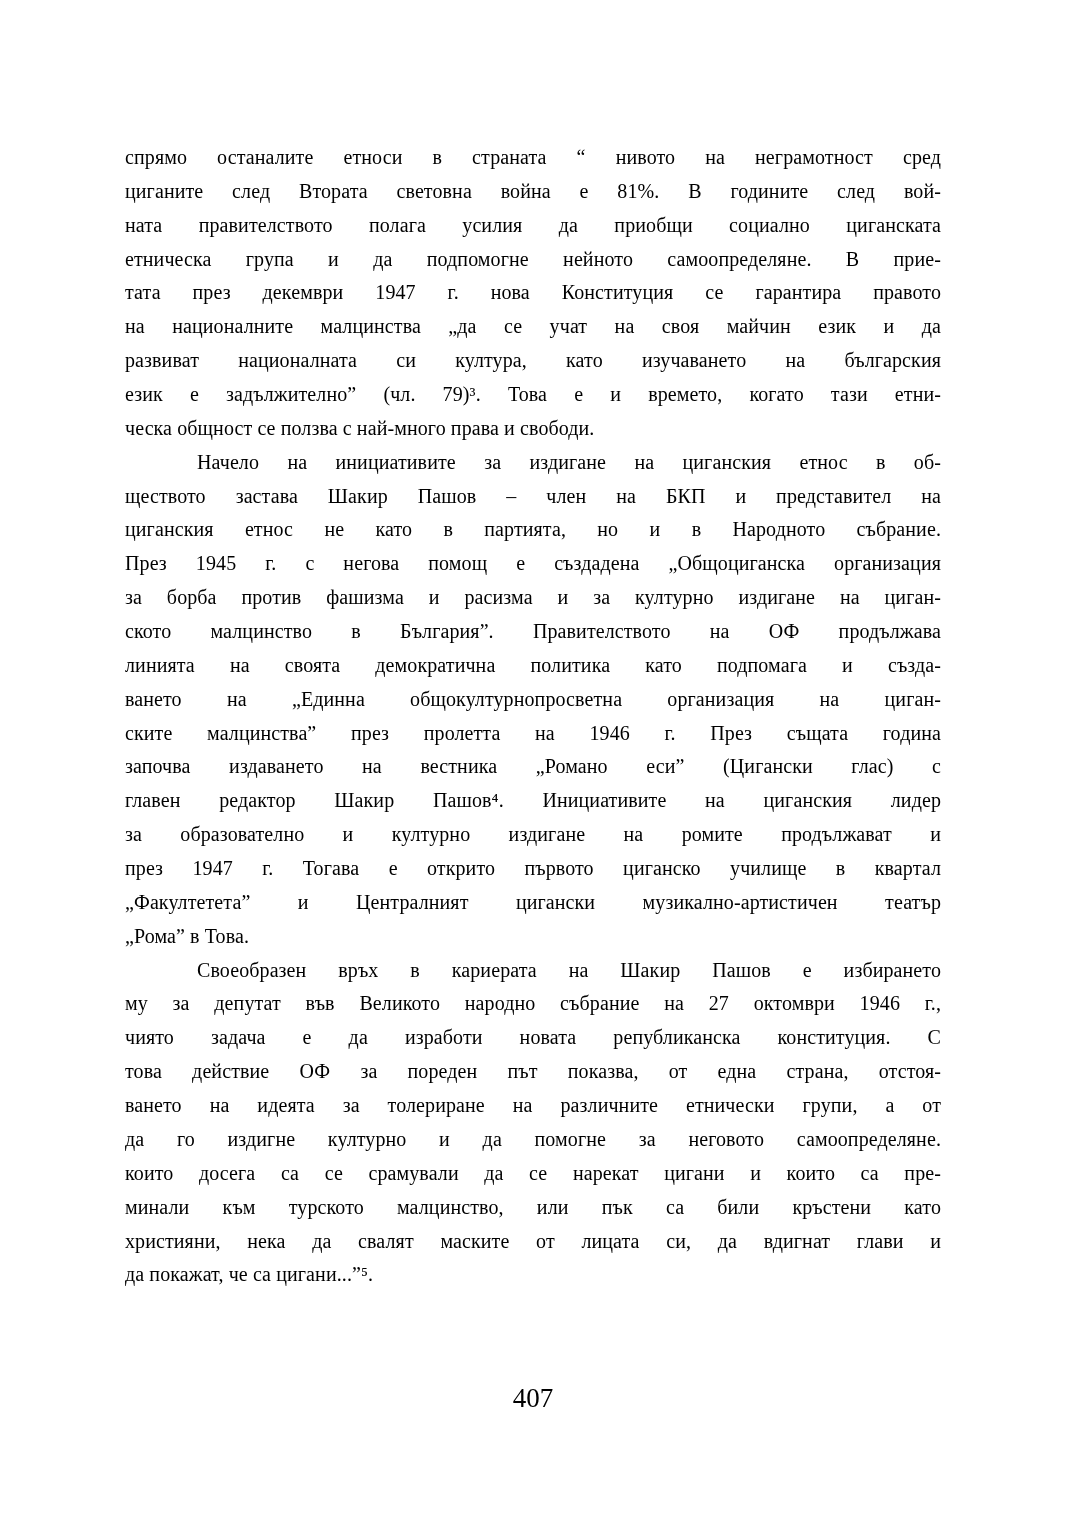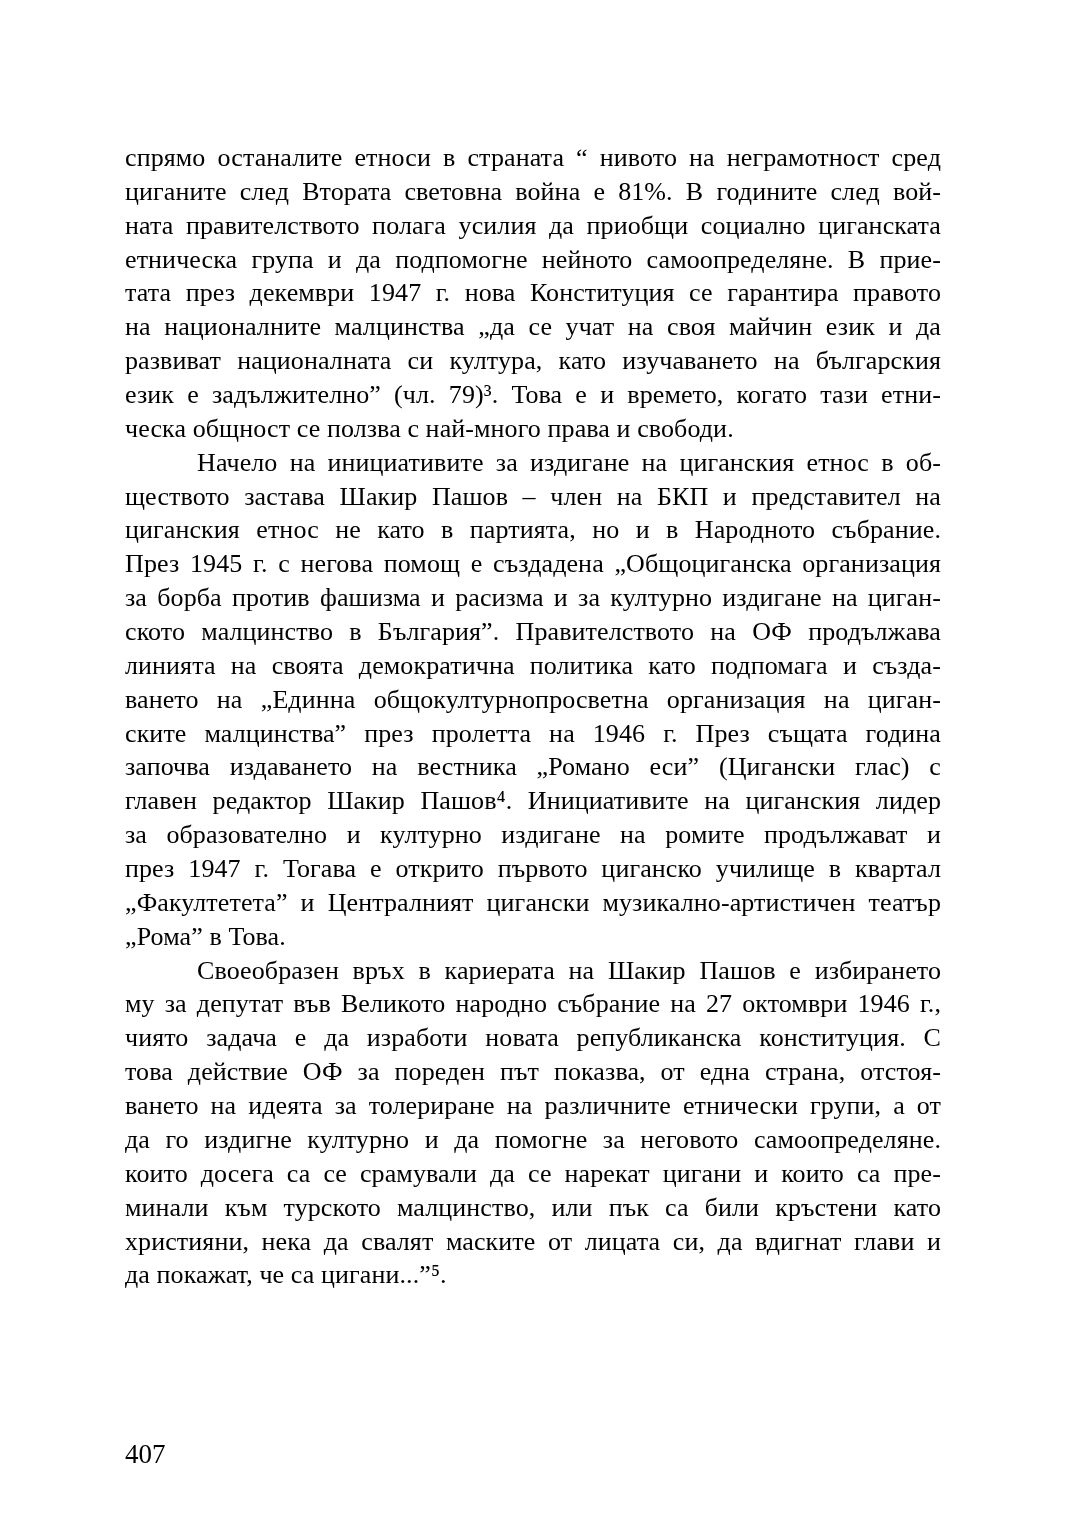--- a/index.html
+++ b/index.html
@@ -20,37 +20,38 @@
     position: absolute;
     left: 125px;
     top: 141px;
     width: 816px;
   }
   .paragraph {
     margin: 0;
     padding: 0;
   }
   .line {
-    font-size: 26px;
+    font-size: 20px;
     line-height: 33.86px;
     text-align: justify;
     text-align-last: justify;
     letter-spacing: 0.1px;
   }
   .line.para-last {
     text-align-last: left;
   }
   .line.first-indented {
     text-indent: 72px;
   }
   .page-number {
     position: absolute;
-    top: 1437px;
+    top: 1381px;
     left: 125px;
     width: 816px;
+    text-align: center;
     font-size: 27px;
     line-height: 34px;
   }
 </style>
 </head>
 <body>
 
 <div class="page">
   <div class="text-block" id="text-block">
       <div class="paragraph">

